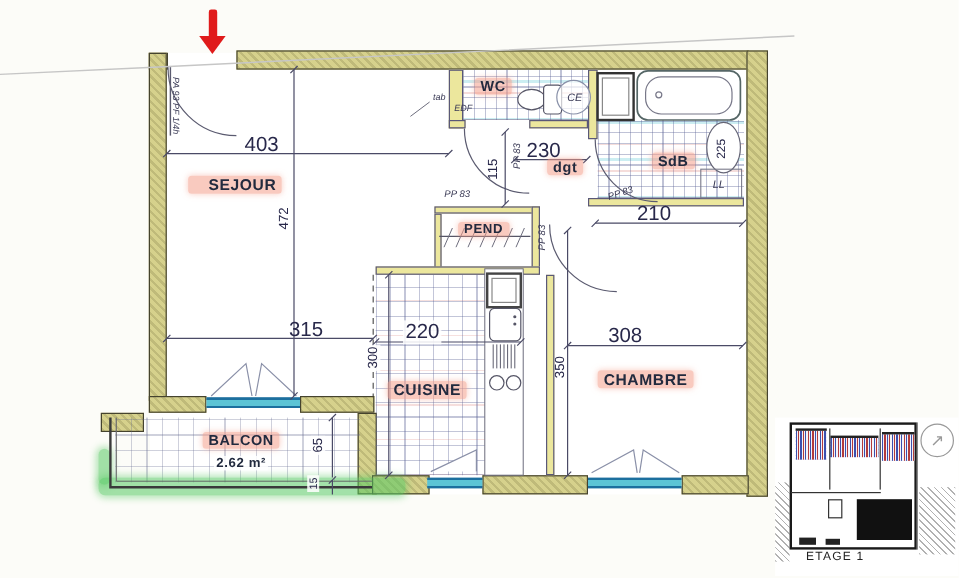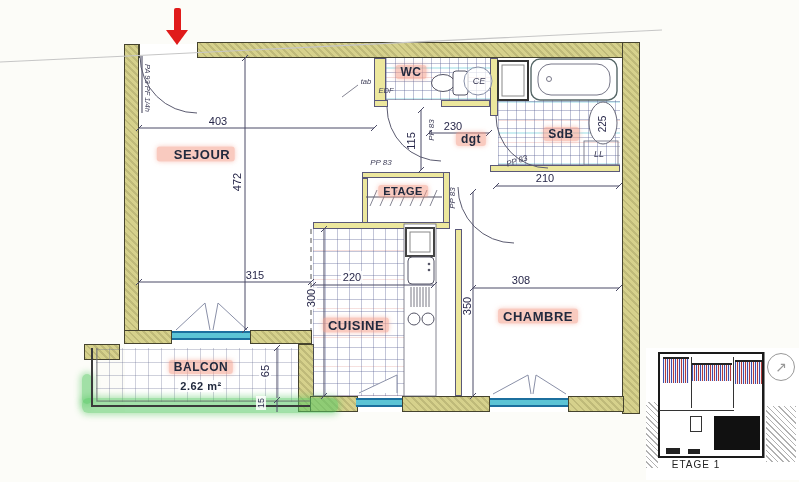--- a/index.html
+++ b/index.html
@@ -25,21 +25,21 @@
   .t13{background-image:
       repeating-linear-gradient(0deg,rgba(96,102,140,.30) 0 1px,rgba(0,0,0,0) 1px 13px),
       repeating-linear-gradient(90deg,rgba(96,102,140,.30) 0 1px,rgba(0,0,0,0) 1px 13px);}
   
   .win{position:absolute;background:linear-gradient(180deg,#1c6f9e 0 2px,#5cc4d5 2px 7px,#1c6f9e 7px 9px);}
   
   .lbl{position:absolute;transform:translate(-50%,-50%);font-weight:bold;color:#222a3e;
        white-space:nowrap;letter-spacing:.5px;}
   .hl{background:rgba(244,158,138,.55);border-radius:3px;padding:0 5px;
       box-shadow:0 0 5px rgba(244,158,138,.55);}
-  .dim{position:absolute;transform:translate(-50%,-50%);font-size:11px;color:#28284a;white-space:nowrap;}
+  .dim{position:absolute;transform:translate(-50%,-50%);font-size:17px;color:#28284a;white-space:nowrap;}
   .dimr{position:absolute;transform:translate(-50%,-50%) rotate(-90deg);font-size:11px;color:#28284a;white-space:nowrap;}
   .bgw{background:rgba(255,255,255,.85);padding:0 2px;}
   .it{position:absolute;transform:translate(-50%,-50%);font-style:italic;font-size:8px;color:#3a3a55;white-space:nowrap;}
   .itr{position:absolute;transform:translate(-50%,-50%) rotate(-90deg);font-style:italic;font-size:8px;color:#3a3a55;white-space:nowrap;}
   .mark{position:absolute;background:rgba(86,200,98,.55);border-radius:6px;
         box-shadow:0 0 6px 2px rgba(86,200,98,.45);}
   svg{position:absolute;left:0;top:0;pointer-events:none;}
   
   #inset{position:absolute;left:646px;top:348px;width:153px;height:132px;background:#fff;}
   .ibox{position:absolute;border:2px solid #1a1a1a;box-sizing:border-box;background:#fff;}
@@ -145,21 +145,21 @@
     <path d="M311,229V330" stroke="#555" stroke-width="1" stroke-dasharray="5,4" fill="none"></path>
 
     <path d="M139,128H374 M245,58V330 M139,282H311 M429,133H489 M421,110V170 M496,186H619 M313,285H434 M324,229V396 M473,288H619 M473,192V396 M277,348V398 M277,400V412" stroke="#4a4a66" stroke-width="1" fill="none"></path>
     <path d="M136,131L142,125 M371,131L377,125 M242,61L248,55 M242,333L248,327 M136,285L142,279 M308,285L314,279 M426,136L432,130 M486,136L492,130 M418,113L424,107 M418,173L424,167 M493,189L499,183 M616,189L622,183 M310,288L316,282 M431,288L437,282 M321,232L327,226 M321,399L327,393 M470,291L476,285 M616,291L622,285 M470,195L476,189 M470,399L476,393 M274,351L280,345 M274,403L280,397" stroke="#4a4a66" stroke-width="1" fill="none"></path>
   </svg>
 
   <div class="lbl hl" style="left:196px;top:154px;font-size:13px;padding-left:17px;">SEJOUR</div>
   <div class="lbl hl" style="left:411px;top:72px;font-size:12px;">WC</div>
   <div class="lbl hl" style="left:561px;top:118px;font-size:12px;margin-top:16px;">SdB</div>
   <div class="lbl hl" style="left:471px;top:139px;font-size:12px;">dgt</div>
-  <div class="lbl hl" style="left:403px;top:191px;font-size:11px;">ETAGE</div>
+  <div class="lbl hl" style="left:403px;top:191px;font-size:11px;">PEND</div>
   <div class="lbl hl" style="left:356px;top:325px;font-size:13px;">CUISINE</div>
   <div class="lbl hl" style="left:538px;top:316px;font-size:13px;">CHAMBRE</div>
   <div class="lbl hl" style="left:201px;top:367px;font-size:12px;">BALCON</div>
   <div class="lbl bgw" style="left:201px;top:386px;font-size:11px;">2.62 m²</div>
 
   <div class="dim" style="left:218px;top:121px;">403</div>
   <div class="dimr" style="left:237px;top:182px;">472</div>
   <div class="dim" style="left:215px;top:275px;margin-left:40px;">315</div>
   <div class="dim" style="left:453px;top:126px;">230</div>
   <div class="dimr" style="left:411px;top:141px;">115</div>

